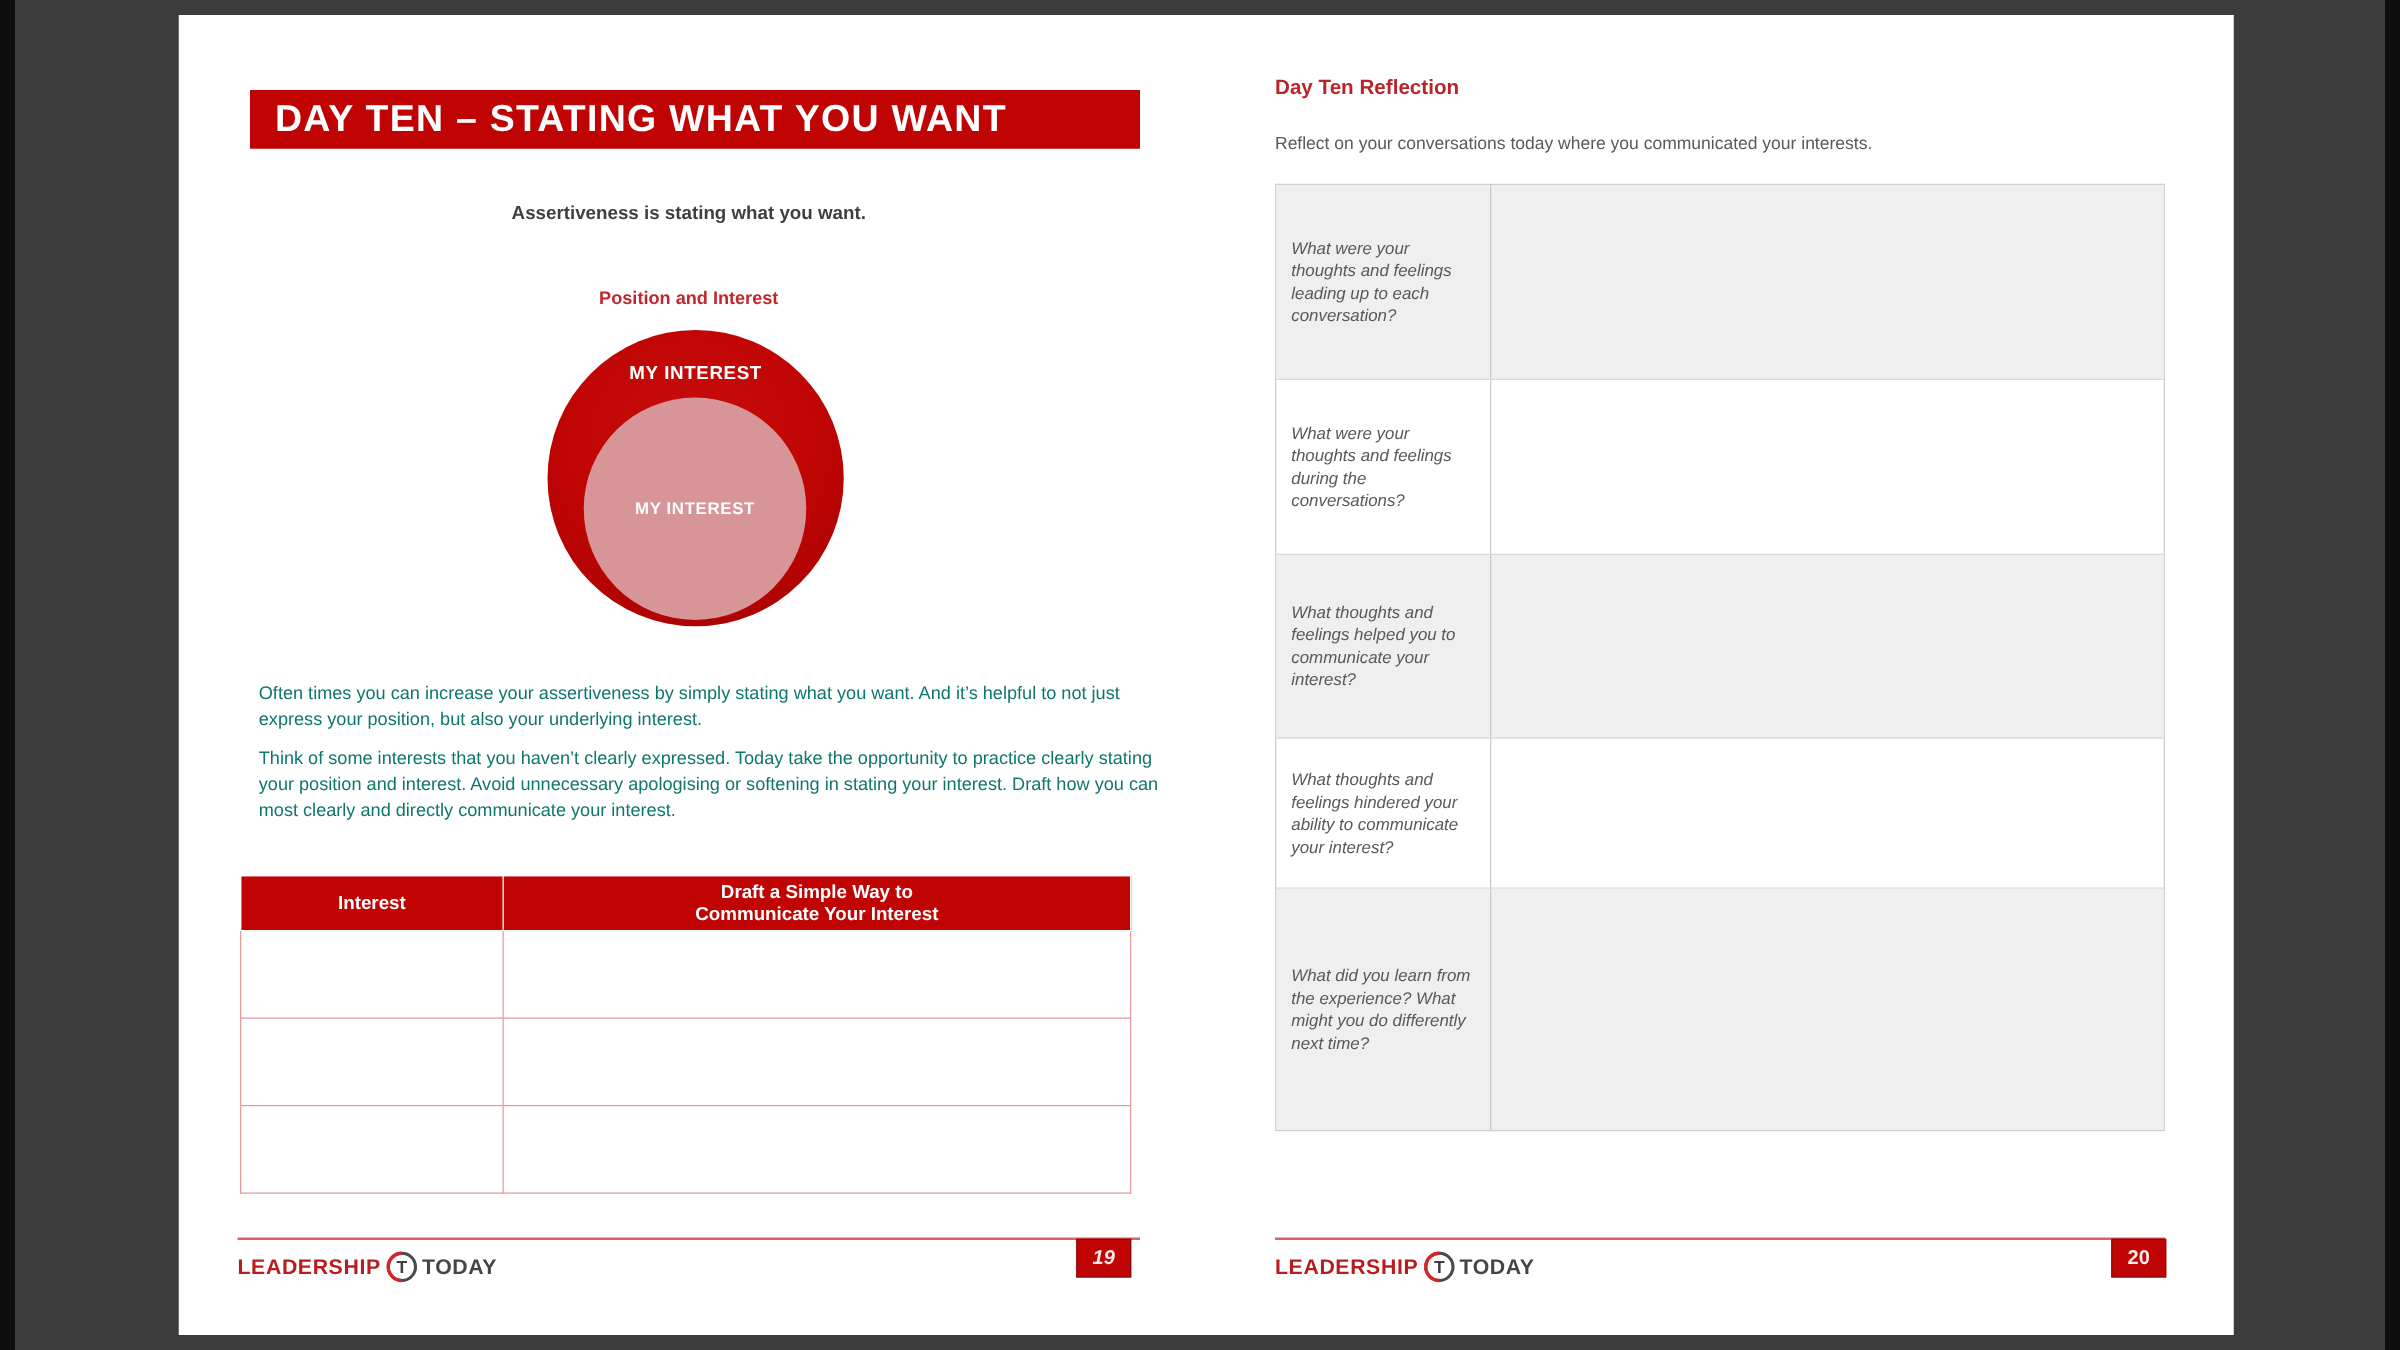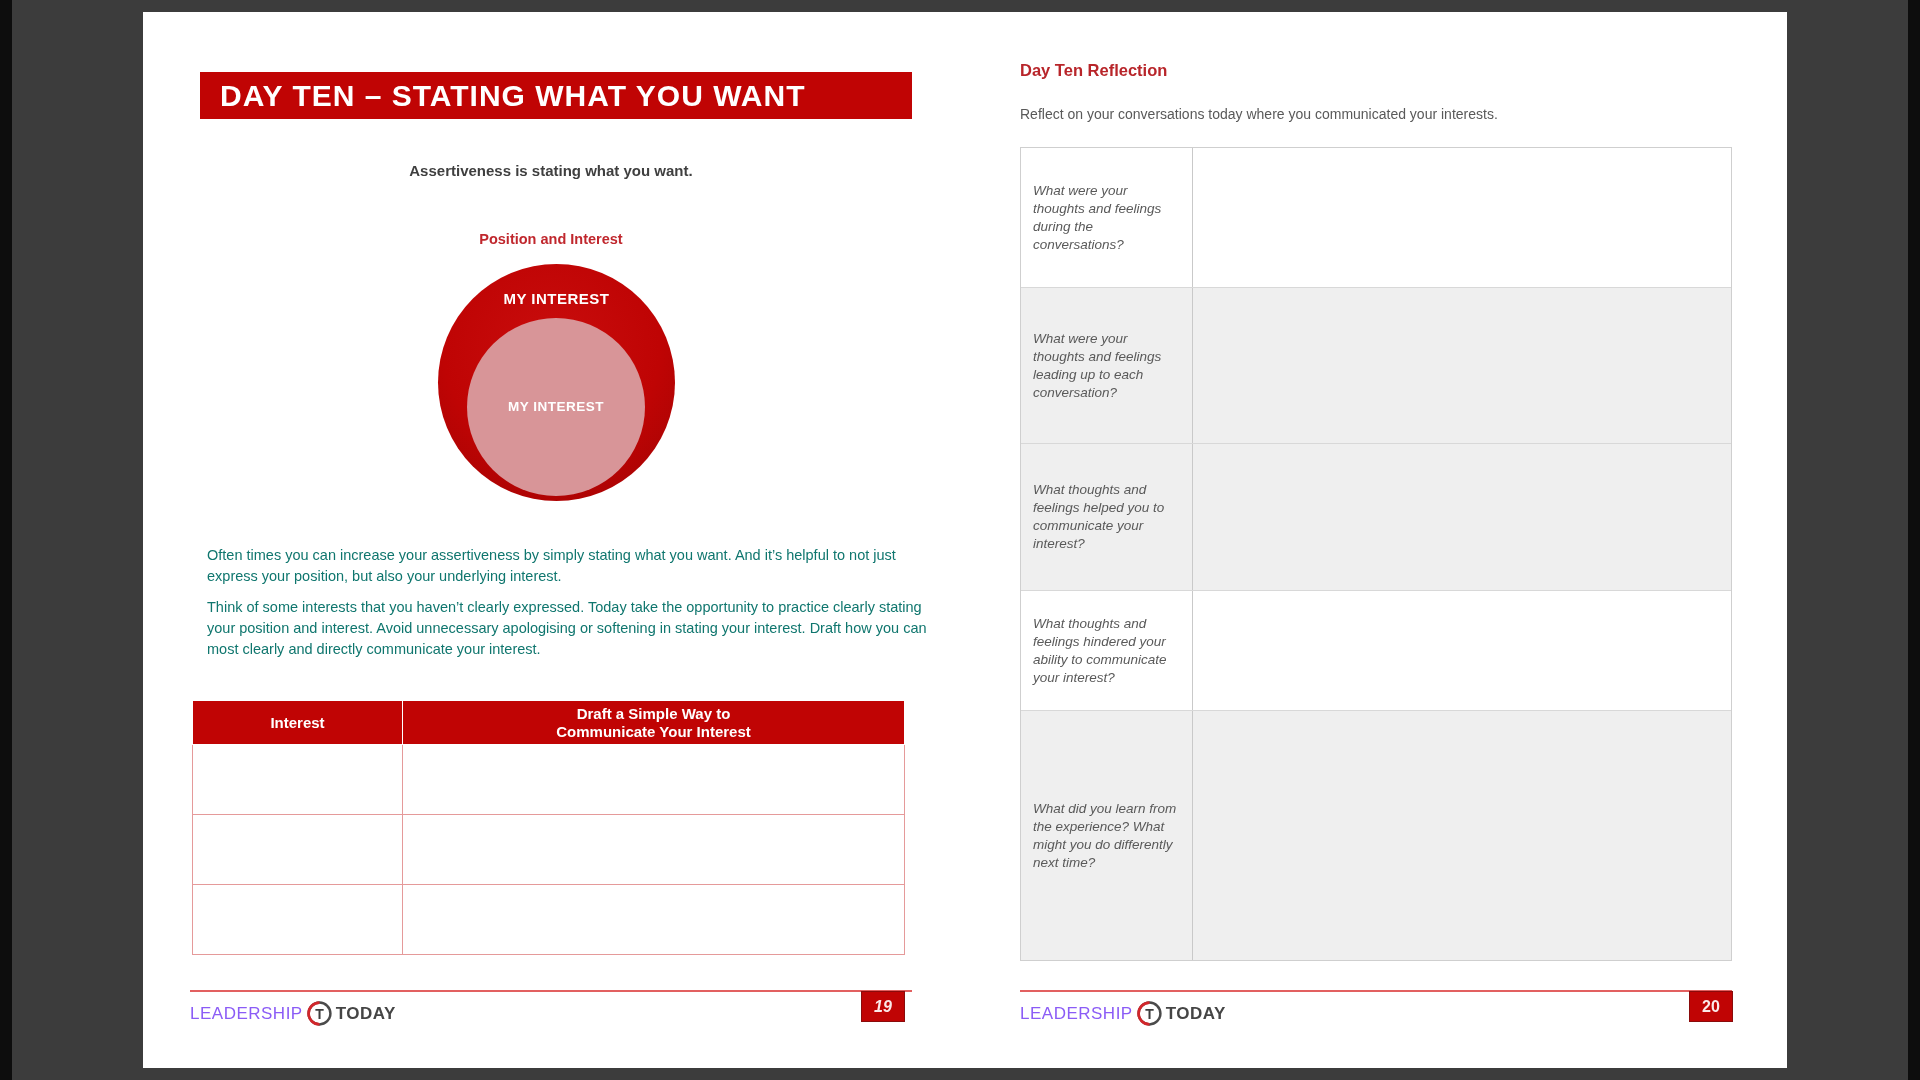--- a/index.html
+++ b/index.html
@@ -48,31 +48,31 @@
   .reflect-intro { left:877px; top:94px; width:722px; font-size:14px; color:#595959; }
 
   .reflect-table { left:877px; top:135px; width:712px; border:1px solid #cfcfcf; }
   .r-row { display:flex; width:100%; border-bottom:1px solid #d8d8d8; }
   .r-row:last-child { border-bottom:none; }
   .r-row.shaded { background:#efefef; }
   .r-row .q-cell { width:172px; border-right:1px solid #c9c9c9; display:flex; align-items:center;
     padding:12px 12px; font-size:13.5px; font-style:italic; color:#595959; line-height:18px; }
   .r-row .a-cell { flex:1; }
   .rh-0 { height:156px; } .rh-1 { height:140px; } .rh-2 { height:147px; }
-  .rh-3 { height:120px; } .rh-4 { height:249px;gap:40px; }
+  .rh-3 { height:120px; } .rh-4 { height:193px;gap:40px; }
 
   
   .footer-rule { height:2px; background:#e26060; }
   .rule-left  { left:47px;  top:978px; width:722px; }
   .rule-right { left:877px; top:978px; width:712px; }
 
   .brand { display:flex; align-items:center; gap:2px; }
   .brand-left  { left:47px;  top:988px; }
   .brand-right { left:877px; top:988px; }
-  .brand .b1 { color:#8b5cf6; font-weight:normal; font-size:17px; letter-spacing:0.5px; }
+  .brand .b1 { color:#b91c1c; font-weight:bold; font-size:17px; letter-spacing:0.5px; }
   .brand .b2 { color:#454545; font-weight:bold; font-size:17px; letter-spacing:0.5px; }
   .brand svg { margin:0 1px; display:block; }
 
   .page-badge { width:44px; height:31px; background:#c00404; border:1px solid #8a0b0b;
     color:#fbe9e9; font-size:16px; font-weight:bold; text-align:center; line-height:29px; }
   .badge-left  { left:718px;  top:979px;font-style:italic; }
   .badge-right { left:1546px; top:979px; }
 </style>
 </head>
 <body>
@@ -134,26 +134,26 @@
       </svg>
     </span>
     <span class="b2">TODAY</span>
   </div>
   <div class="abs page-badge badge-left">19</div>
 
   <div class="abs reflect-heading">Day Ten Reflection</div>
   <div class="abs reflect-intro">Reflect on your conversations today where you communicated your interests.</div>
 
   <div class="abs reflect-table">
+    <div class="r-row shaded rh-0">
+      <div class="q-cell">What were your thoughts and feelings leading up to each conversation?</div>
+      <div class="a-cell"></div>
+    </div>
     <div class="r-row rh-1">
       <div class="q-cell">What were your thoughts and feelings during the conversations?</div>
-      <div class="a-cell"></div>
-    </div>
-    <div class="r-row shaded rh-0">
-      <div class="q-cell">What were your thoughts and feelings leading up to each conversation?</div>
       <div class="a-cell"></div>
     </div>
     <div class="r-row shaded rh-2">
       <div class="q-cell">What thoughts and feelings helped you to communicate your interest?</div>
       <div class="a-cell"></div>
     </div>
     <div class="r-row rh-3">
       <div class="q-cell">What thoughts and feelings hindered your ability to communicate your interest?</div>
       <div class="a-cell"></div>
     </div>

